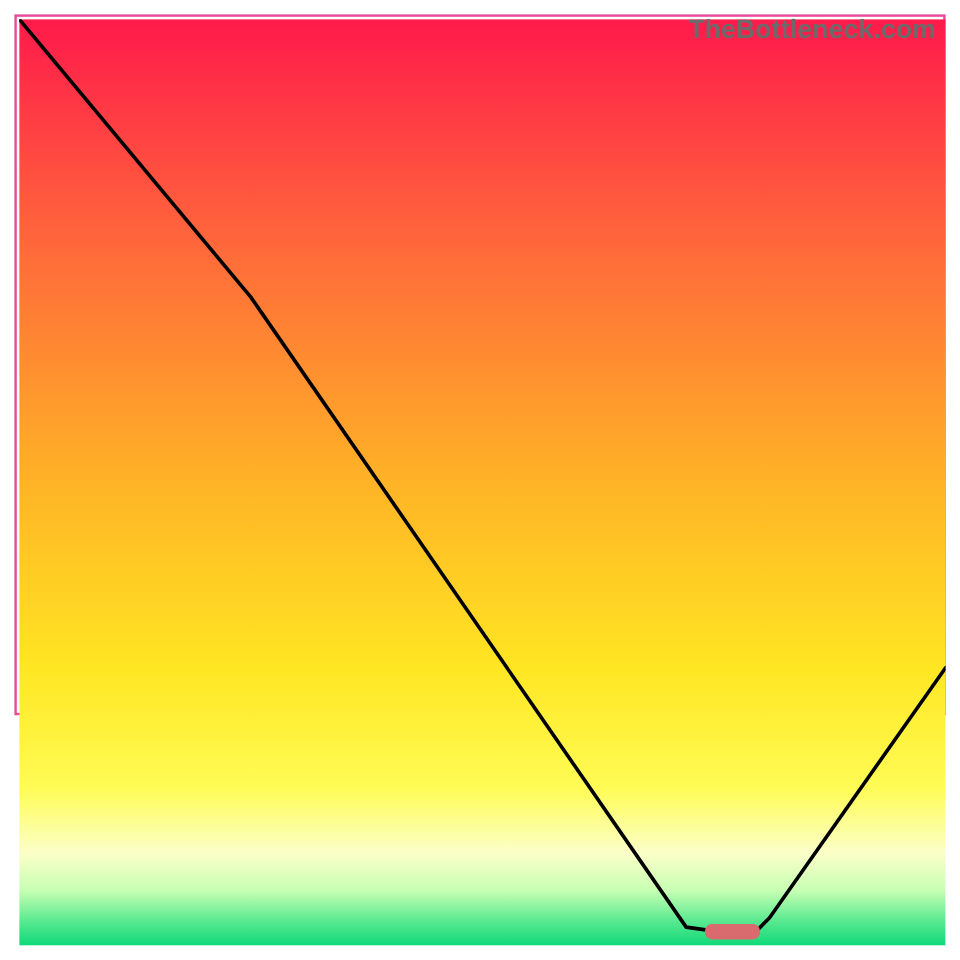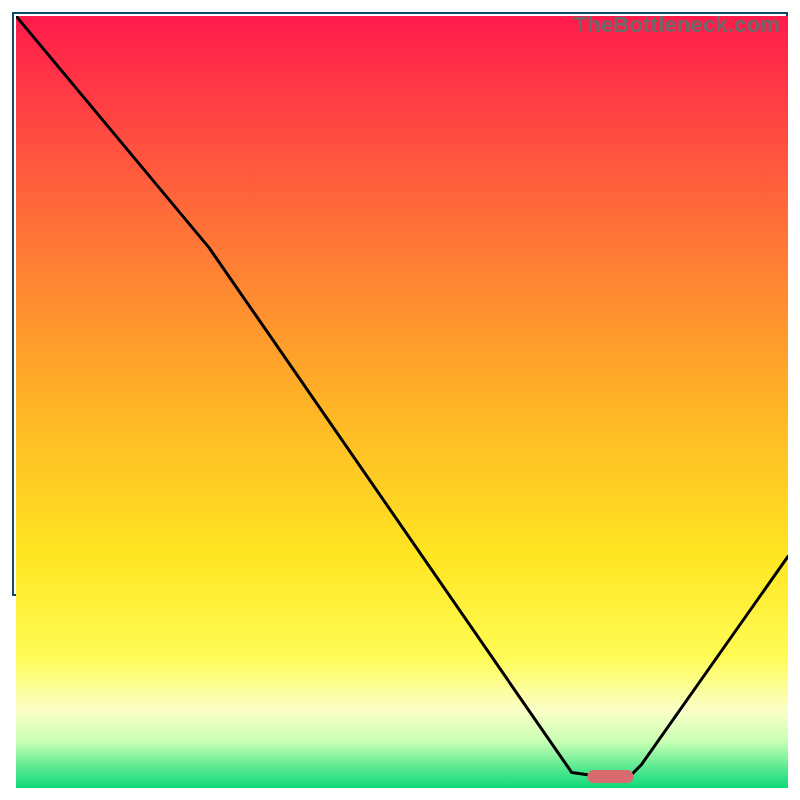--- a/index.html
+++ b/index.html
@@ -9,21 +9,21 @@
     height: 800px;
     background: #ffffff;
     overflow: hidden;
   }
   .frame {
     position: absolute;
     left: 12px;
     top: 12px;
     width: 776px;
     height: 584px;
-    border: 2px solid #0c4a6e;
+    border: 2px solid #ec4899;
     box-sizing: border-box;
   }
   .plot-inner {
     position: absolute;
     left: 2px;
     top: 2px;
     right: 2px;
     bottom: 2px;
   }
   .watermark {

